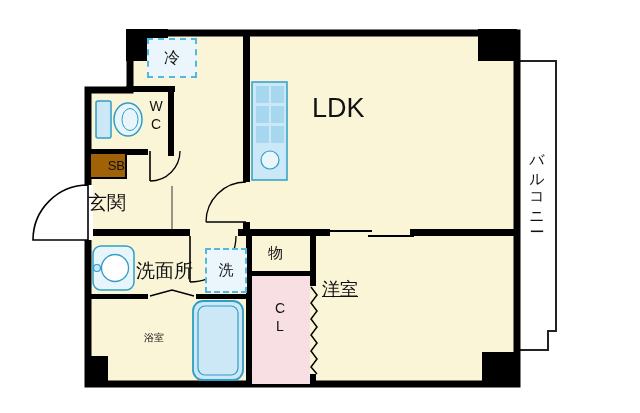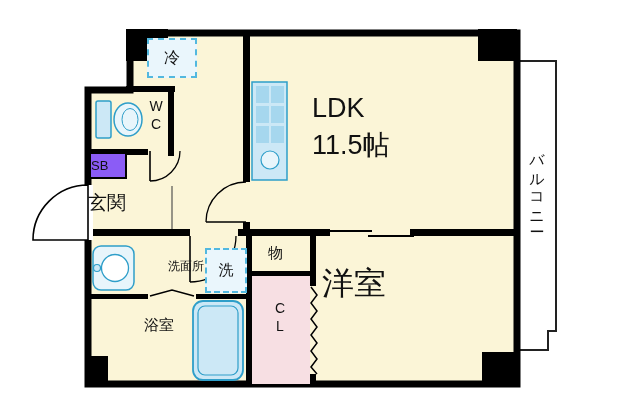--- a/index.html
+++ b/index.html
@@ -11,33 +11,33 @@
   .layer{position:absolute;left:0;top:0;}
   .lbl{position:absolute;color:#111;white-space:nowrap;}
   .ctr{}
   .vt{writing-mode:vertical-rl;text-orientation:upright;}
   .dash{
     position:absolute;border:2px dashed #52B8DF;background:#EAF6FC;
     display:flex;align-items:center;justify-content:center;box-sizing:border-box;
   }
   .sbbox{
     position:absolute;left:89px;top:152px;width:38px;height:27px;
-    border:2px solid #000;background:#8b5cf6;box-sizing:border-box;
-    display:flex;align-items:center;justify-content:flex-start;font-size:13px;
+    border:2px solid #000;background:#a16207;box-sizing:border-box;
+    display:flex;align-items:center;justify-content:flex-end;font-size:13px;
   }
   .fridge{left:147px;top:38px;width:50px;height:40px;font-size:16px;}
   .washer{left:205px;top:248px;width:42px;height:45px;font-size:15px;}
   .lbl-wc{left:148px;top:98px;font-size:14px;letter-spacing:2px;}
   .lbl-genkan{left:88px;top:190px;width:48px;font-size:19px;}
-  .lbl-washroom{left:136px;top:258px;width:80px;font-size:12px;padding-left:32px;}
-  .lbl-bath{left:144px;top:316px;width:48px;font-size:15px;}
+  .lbl-washroom{left:136px;top:258px;width:80px;font-size:19px;}
+  .lbl-bath{left:144px;top:331px;width:48px;font-size:10px;}
   .lbl-storage{left:268px;top:244px;width:26px;font-size:15px;}
   .lbl-cl{left:272px;top:300px;font-size:14px;letter-spacing:2px;}
   .lbl-ldk{left:312px;top:90px;width:186px;font-size:27px;line-height:37px;}
-  .lbl-west{left:322px;top:266px;width:182px;font-size:32px;line-height:35px;}
+  .lbl-west{left:322px;top:272px;width:182px;font-size:18px;line-height:35px;text-decoration:underline;}
   .lbl-balcony{left:527px;top:143px;font-size:15px;letter-spacing:3px;}
   .blockspan{display:block;}
 </style>
 </head>
 <body>
 
 <div class="stage">
 
   <svg class="layer" width="640" height="413" viewBox="0 0 640 413">
 
@@ -132,21 +132,20 @@
 
   <div class="lbl vt lbl-wc">WC</div>
   <div class="lbl ctr lbl-genkan">玄関</div>
   <div class="lbl ctr lbl-washroom">洗面所</div>
   <div class="lbl ctr lbl-bath">浴室</div>
   <div class="lbl ctr lbl-storage">物</div>
   <div class="lbl vt lbl-cl">CL</div>
 
   <div class="lbl ctr lbl-ldk">
     <span class="blockspan">LDK</span>
-    <span class="blockspan">11.5帖</span>
   </div>
 
   <div class="lbl ctr lbl-west">
     <span class="blockspan">洋室</span>
   </div>
 
   <div class="lbl vt lbl-balcony">バルコニー</div>
 
 </div>
 

